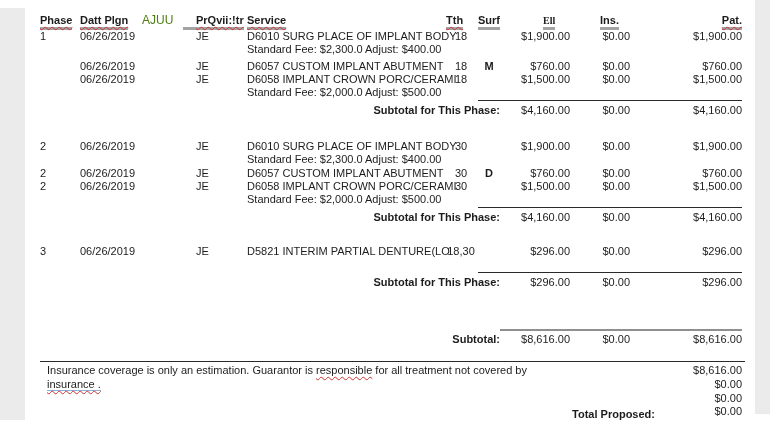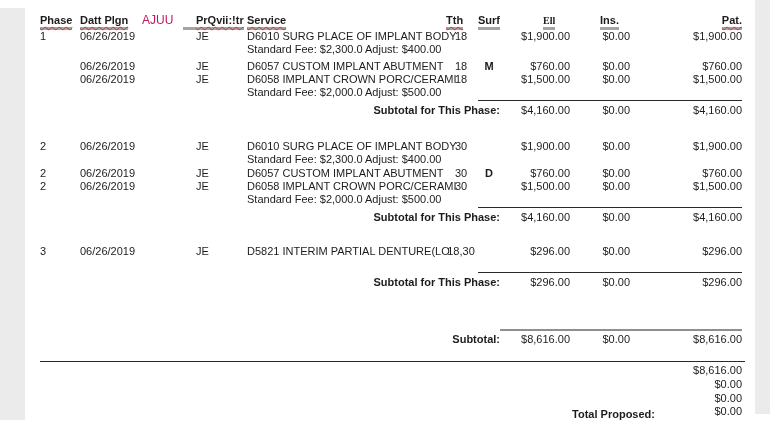--- a/index.html
+++ b/index.html
@@ -36,21 +36,21 @@
 </head>
 <body>
 
 <div id="screen">
   <div id="left-strip" class="margin-strip"></div>
   <div id="right-strip" class="margin-strip"></div>
 
   <div class="row" style="top:14px">
     <span class="hd" style="left:40px"><span class="wv">Phase</span></span>
     <span class="hd" style="left:80px"><span class="wv">Datt Plgn</span></span>
-    <span style="position:absolute;left:142px;top:0;font-size:12px;color:#be185d;white-space:nowrap">AJUU</span>
+    <span style="position:absolute;left:142px;top:0;font-size:12px;color:#4d7c0f;white-space:nowrap">AJUU</span>
     <span class="hd" style="left:183px;padding-left:13px"><span class="wv">PrQvii:!tr</span></span>
     <span class="hd" style="left:247px"><span class="wv">Service</span></span>
     <span class="hd" style="left:446px"><span class="wv">Tth</span></span>
     <span class="hd" style="left:478px">Surf</span>
     <span class="hd" style="left:543px;font-family:'Liberation Serif','DejaVu Serif',serif;font-size:10px">Ell</span>
     <span class="hd" style="left:600px">Ins.</span>
     <span class="hd" style="right:28px"><span class="wv">Pat.</span></span>
   </div>
 
   <div class="row" style="top:30px">
@@ -161,20 +161,24 @@
 
   <div class="grayrule" style="top:329px;left:500px;width:242px"></div>
   <div class="row" style="top:333px">
     <span class="cell sublab">Subtotal:</span>
     <span class="cell fe">$8,616.00</span>
     <span class="cell in">$0.00</span>
     <span class="cell pa">$8,616.00</span>
   </div>
 
   <div class="rule" style="top:361px;left:40px;width:705px"></div>
+  <div id="footer-note">
+    <div><span>Insurance coverage is only an estimation. Guarantor is </span><span class="wv">responsible</span><span> for all treatment not covered by</span></div>
+    <div><span class="wv note-link">insurance .</span></div>
+  </div>
 
   <span class="tot-label" style="top:364px">Total Proposed:</span>
   <span class="tot-value" style="top:364px">$8,616.00</span>
   <span class="tot-value" style="top:378px">$0.00</span>
   <span class="tot-label" style="top:392px">Total Accepted:</span>
   <span class="tot-value" style="top:392px">$0.00</span>
   <span class="tot-label" style="top:405px">Proposed Insurance:</span>
   <span class="tot-value" style="top:405px">$0.00</span>
 </div>
 

